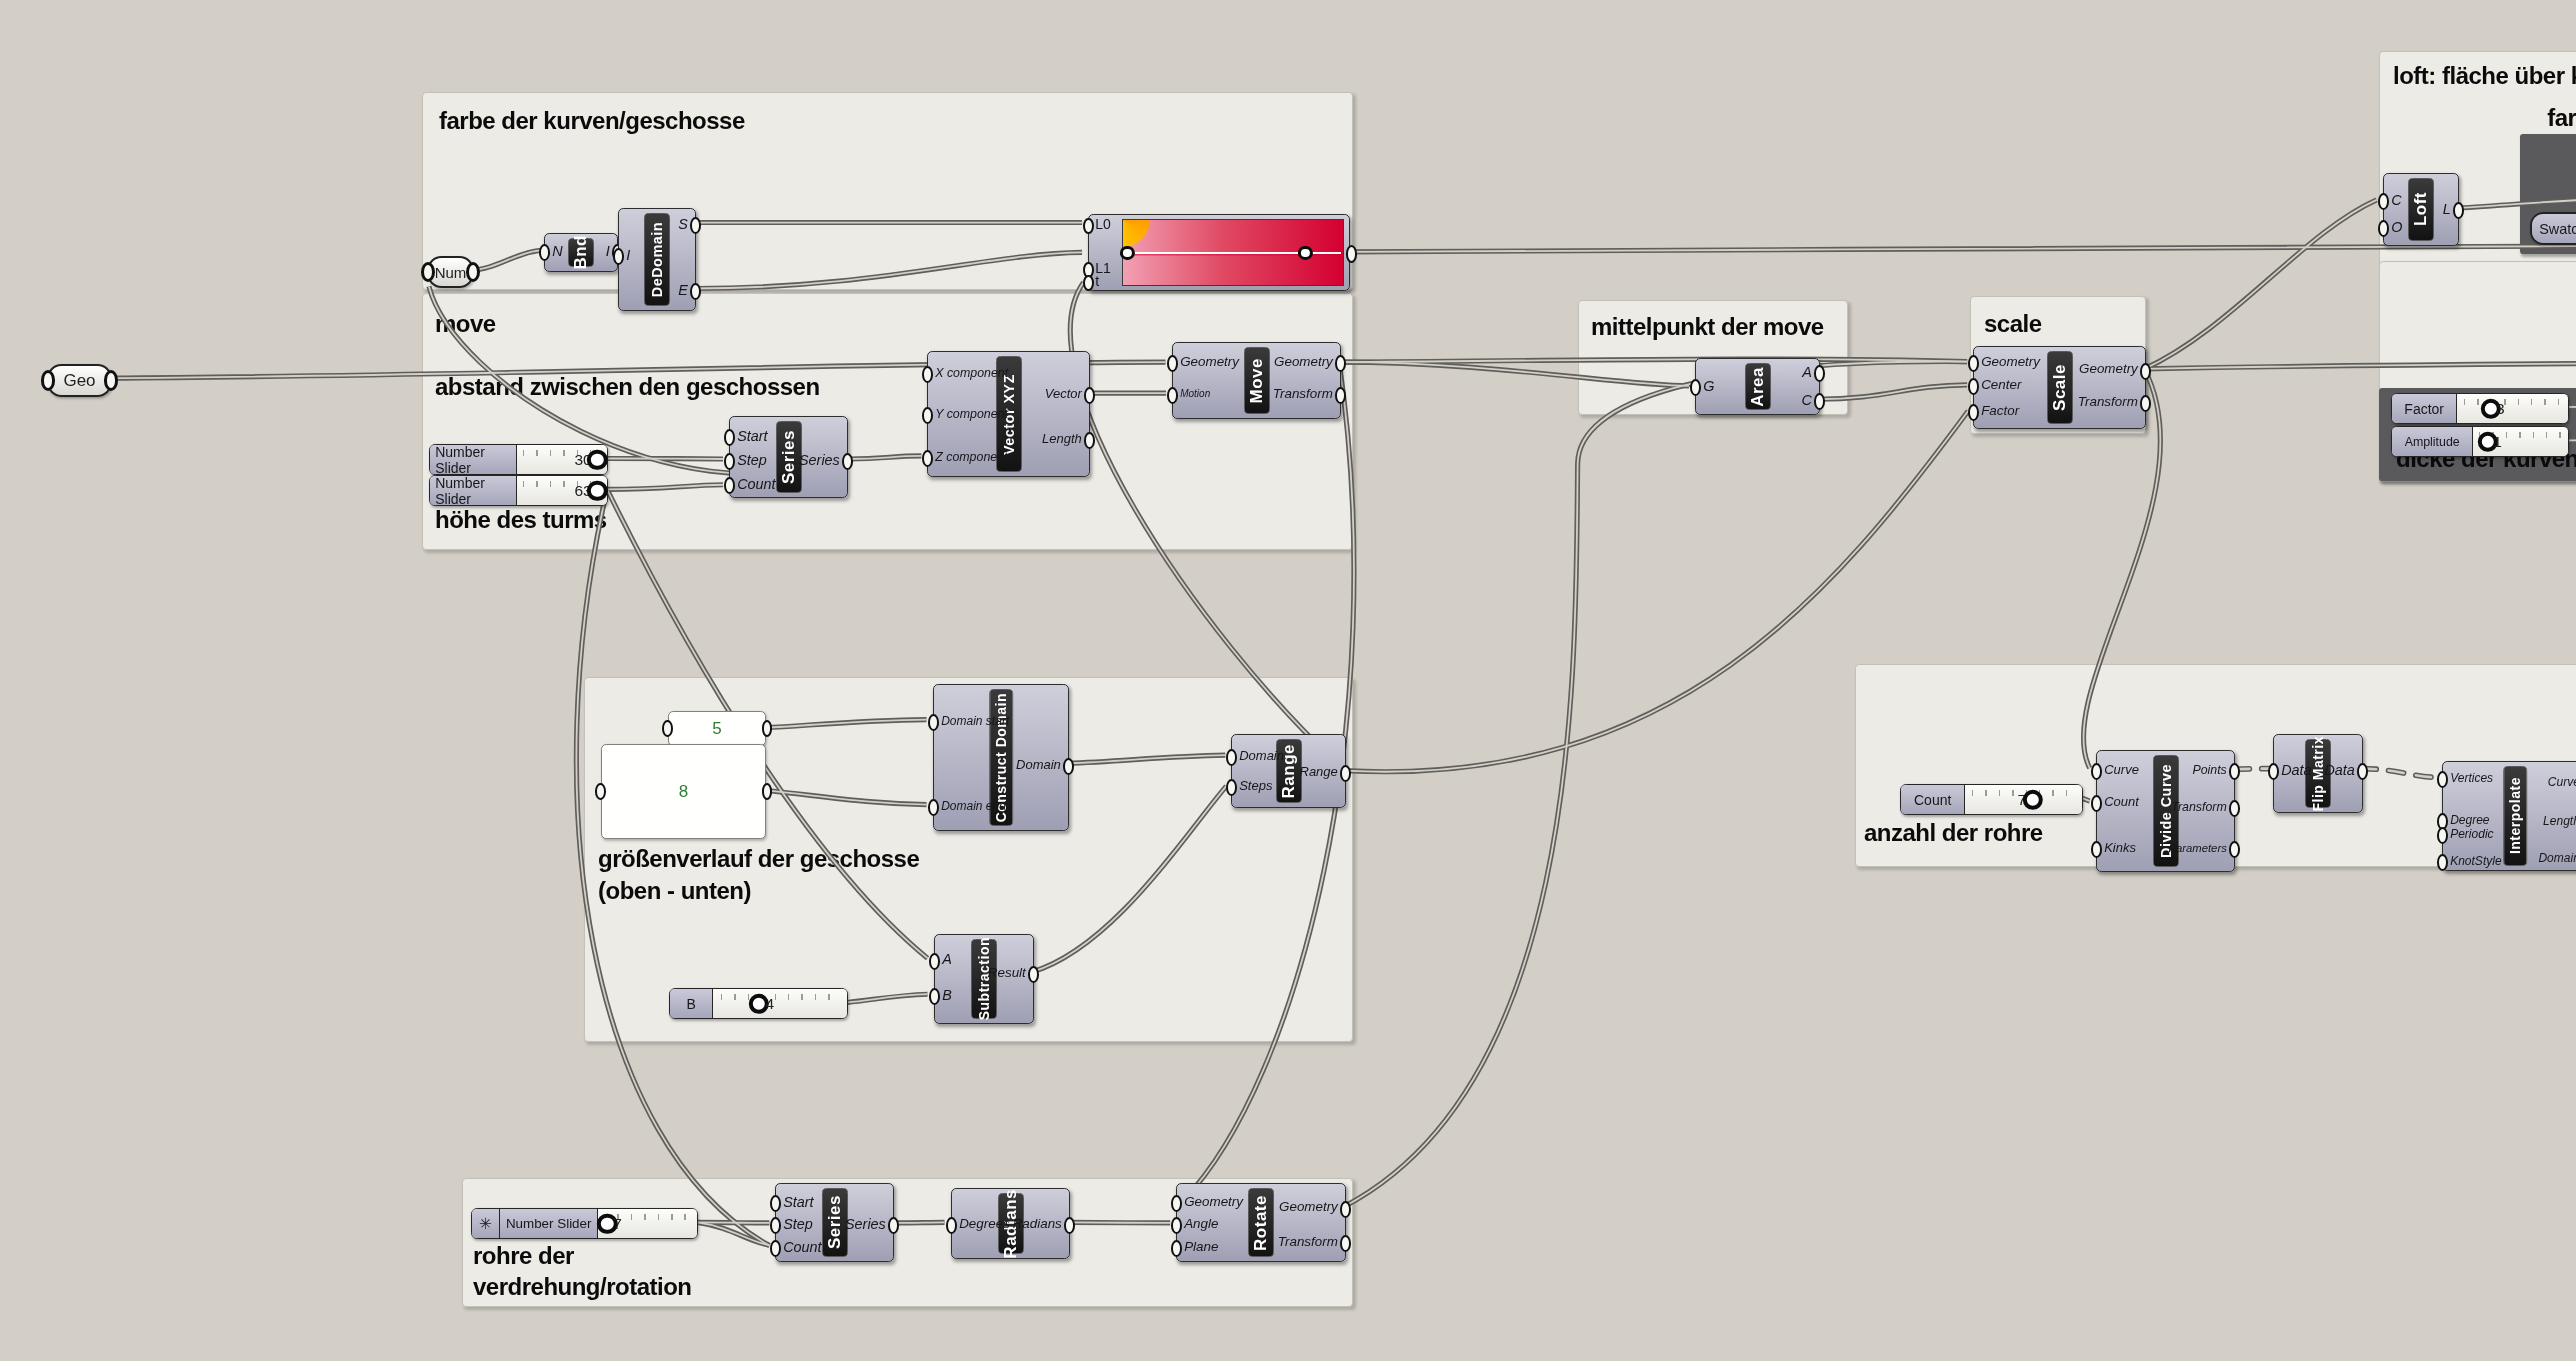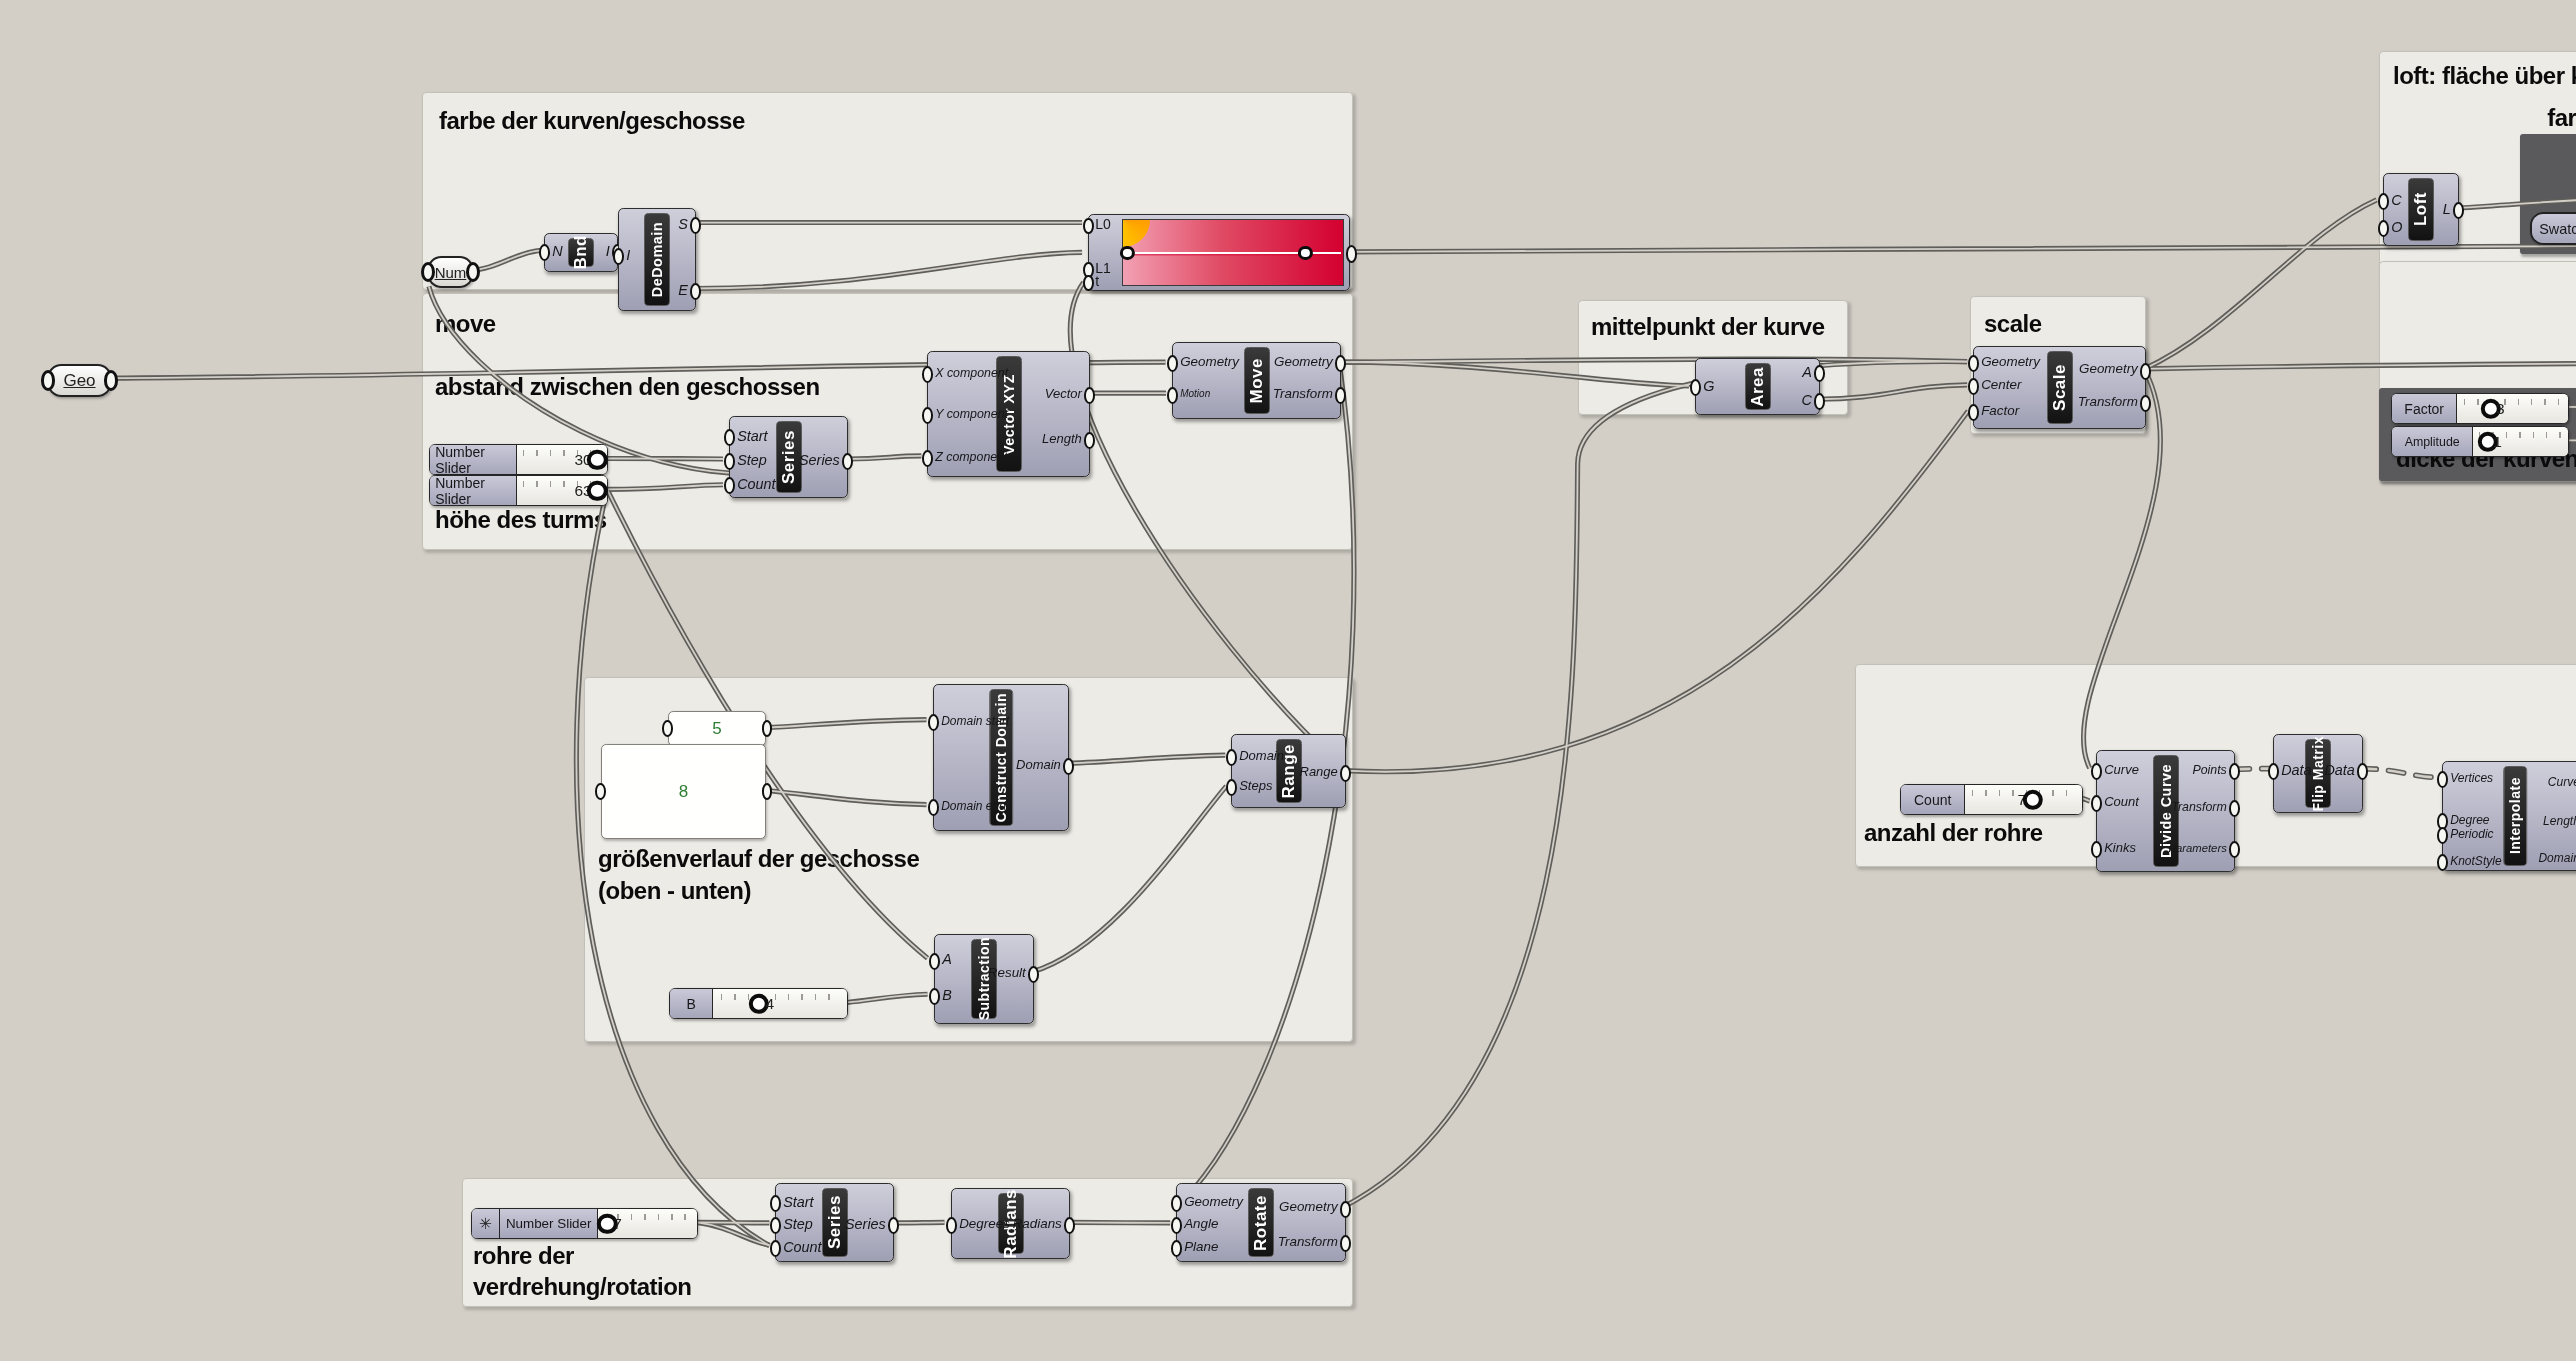--- a/index.html
+++ b/index.html
@@ -28,21 +28,21 @@
   .pi,.po{position:absolute;height:20.6px;line-height:20.6px;font-size:14.4px;color:#17171a;white-space:nowrap;z-index:2;}
   .pi{left:0;padding-left:7.2px;}
   .po{right:0;padding-right:7.2px;text-align:right;}
   .pi::before{content:"";position:absolute;left:-6.2px;top:50%;margin-top:-7.2px;width:7.2px;height:13px;
       border:2.6px solid #111;border-radius:50%;background:#f6f6f2;}
   .po::after{content:"";position:absolute;right:-6.2px;top:50%;margin-top:-7.2px;width:7.2px;height:13px;
       border:2.6px solid #111;border-radius:50%;background:#f6f6f2;}
   
   .capsule{position:absolute;z-index:4;background:linear-gradient(#ffffff,#d9d8d3);border:2.1px solid #222;
      border-radius:14.4px;display:flex;align-items:center;justify-content:center;font-size:17px;color:#222;
-     box-shadow:1px 1.5px 2.6px rgba(0,0,0,.3);text-decoration:underline;}
+     box-shadow:1px 1.5px 2.6px rgba(0,0,0,.3);}
   .capsule::before{content:"";position:absolute;left:-8.2px;width:8.2px;height:14.4px;border:3.1px solid #111;border-radius:50%;background:#f6f6f2;}
   .capsule::after{content:"";position:absolute;right:-8.2px;width:8.2px;height:14.4px;border:3.1px solid #111;border-radius:50%;background:#f6f6f2;}
   
   .slider{position:absolute;z-index:4;height:29px;display:flex;border:1.5px solid #262626;border-radius:6.2px;
      background:#f1f0ec;box-shadow:1px 1.5px 2.6px rgba(0,0,0,.3);}
   .slider .sicon{width:27px;background:linear-gradient(#c9c9d8,#a6a6bb);border-right:1.5px solid #262626;
      border-radius:4.6px 0 0 4.6px;display:flex;align-items:center;justify-content:center;font-size:15.5px;color:#222;}
   .slider .slab{background:linear-gradient(#c9c9d8,#a6a6bb);border-right:1.5px solid #262626;
      display:flex;align-items:center;justify-content:center;font-size:14px;color:#17171a;padding:0 5.2px;}
   .slider .slab.first{border-radius:4.6px 0 0 4.6px;}
@@ -94,21 +94,21 @@
   <div class="grp" style="left:584px;top:677px;width:767px;height:363px"></div>
   <div class="grp" style="left:462px;top:1178px;width:889px;height:127px"></div>
 
   <div class="grpd" style="left:2520px;top:134px;width:200px;height:120px"></div>
   <div class="grpd" style="left:2379px;top:388px;width:369px;height:93px"></div>
 
   <div class="cap" style="left:439px;top:106px">farbe der kurven/geschosse</div>
   <div class="cap" style="left:435px;top:309px">move</div>
   <div class="cap" style="left:435px;top:372px">abstand zwischen den geschossen</div>
   <div class="cap" style="left:435px;top:505px">höhe des turms</div>
-  <div class="cap" style="left:1591px;top:312px">mittelpunkt der kurve</div>
+  <div class="cap" style="left:1591px;top:312px">mittelpunkt der move</div>
   <div class="cap" style="left:1984px;top:309px">scale</div>
   <div class="cap" style="left:2393px;top:61px">loft: fläche über kurven</div>
   <div class="cap r" style="left:2520px;top:103px;width:198px">farbe der fläche</div>
 
   <div class="cap" style="left:2396px;top:444px">dicke der kurven/geschosse</div>
 
   <div class="cap" style="left:1864px;top:818px">anzahl der rohre</div>
 
   <div class="cap" style="left:598px;top:844px">größenverlauf der geschosse</div>
   <div class="cap" style="left:598px;top:876px">(oben - unten)</div>

